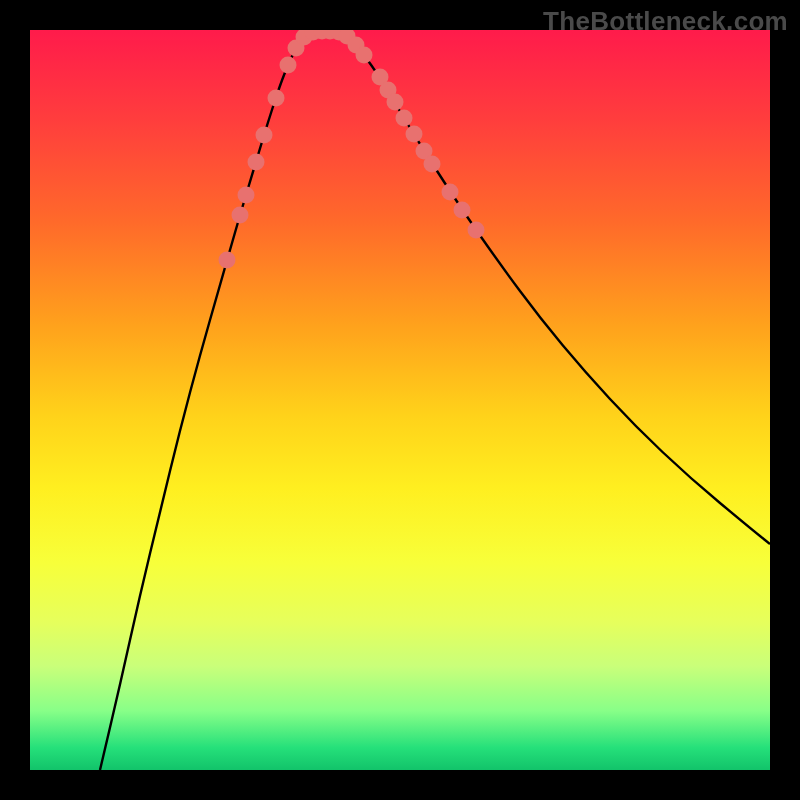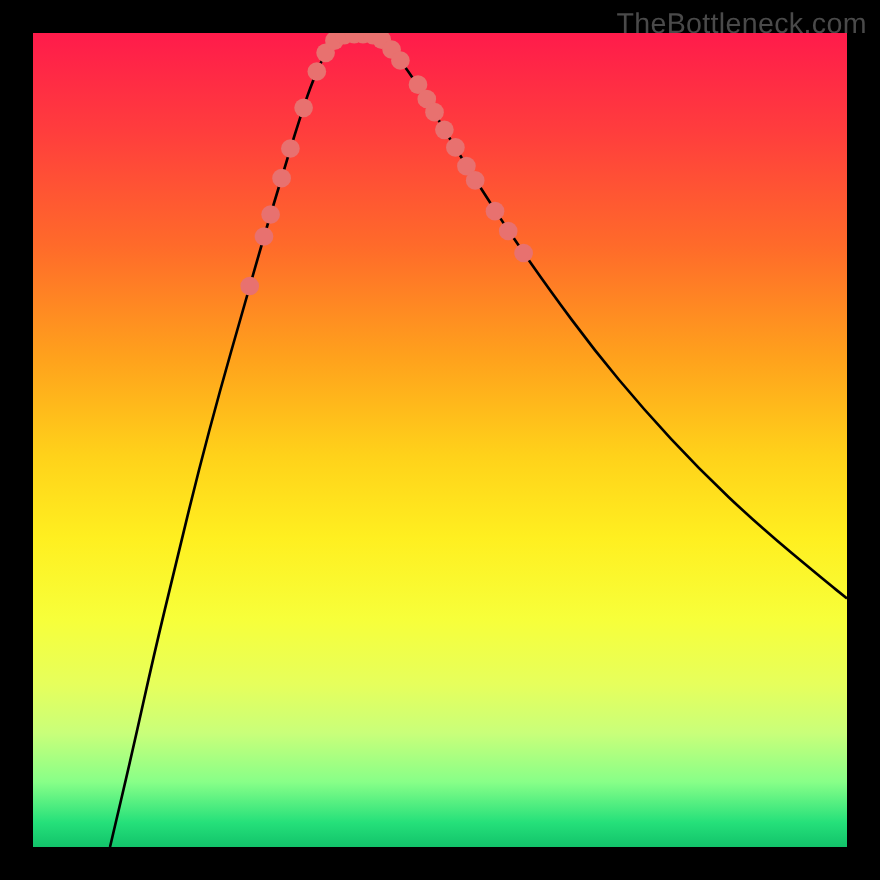--- a/index.html
+++ b/index.html
@@ -37,21 +37,21 @@
       #25e07a 97%,
       #12c36a 100%
     );
   }
   .watermark {
     position: absolute;
     top: 6px;
     right: 12px;
     color: #4a4a4a;
     font-size: 26px;
-    font-weight: 400;
+    font-weight: 700;
     letter-spacing: 0.3px;
     user-select: none;
   }
   svg.curves {
     position: absolute;
     left: 0;
     top: 0;
     width: 740px;
     height: 740px;
   }

